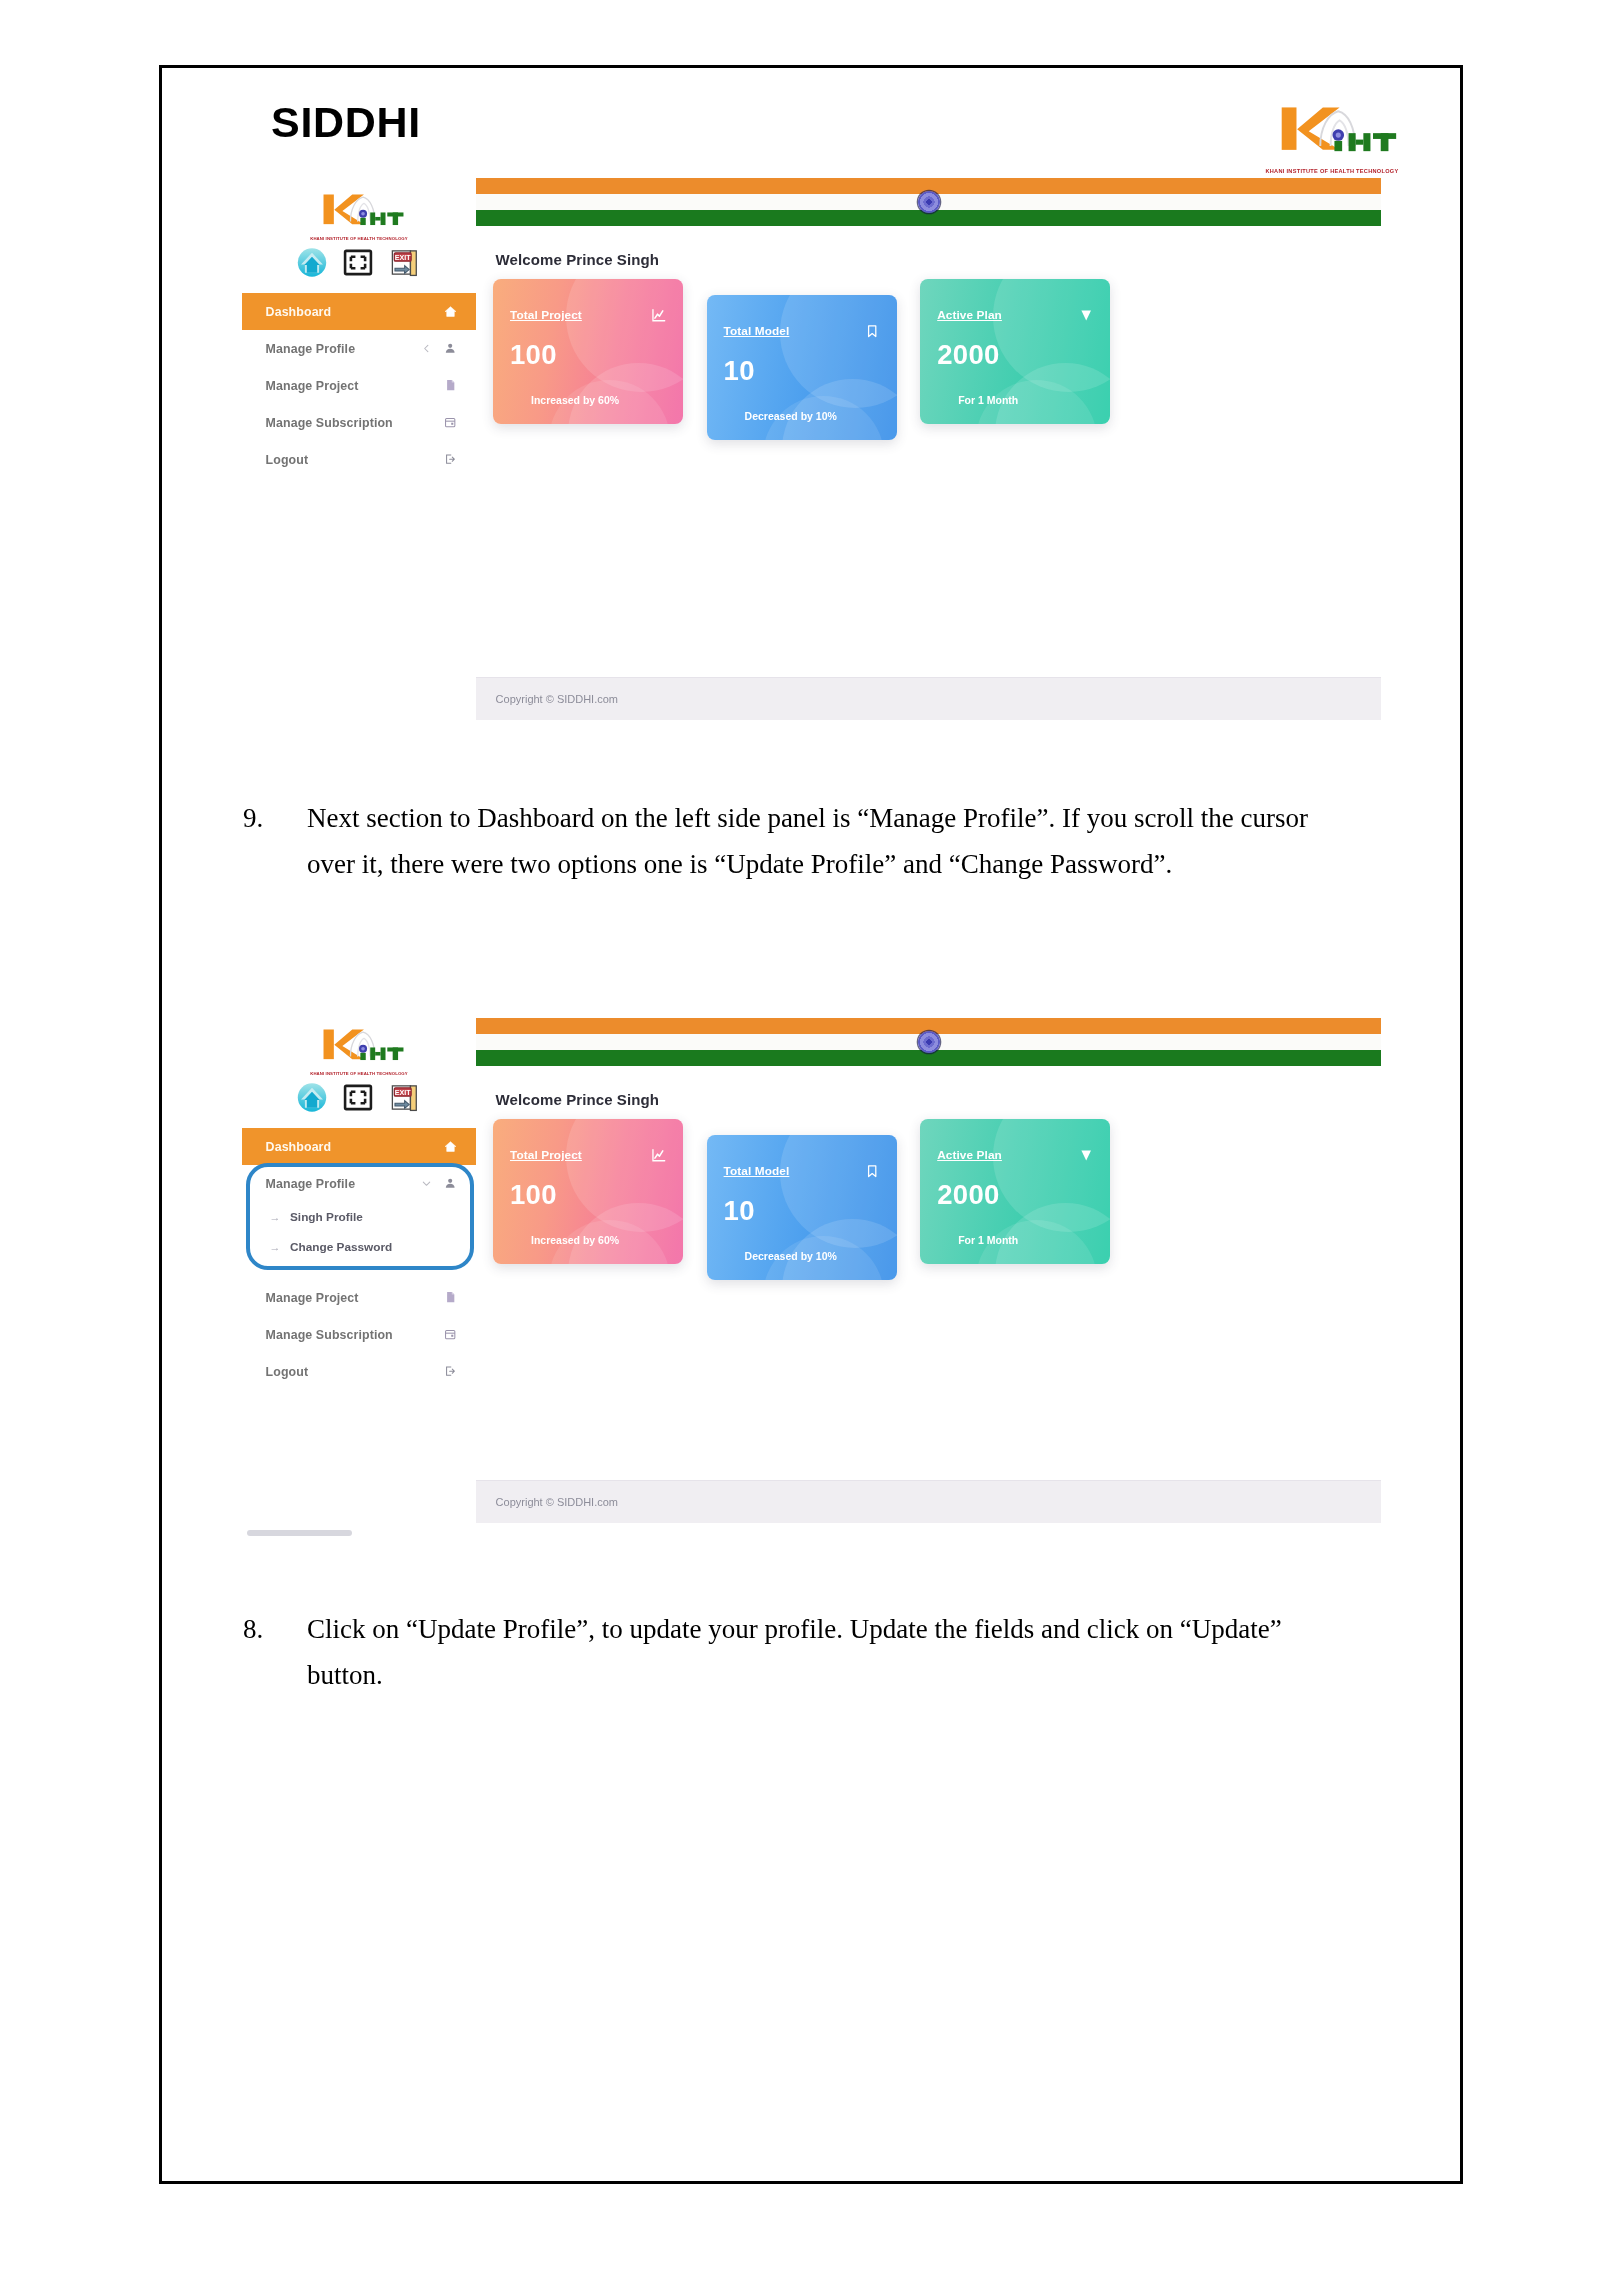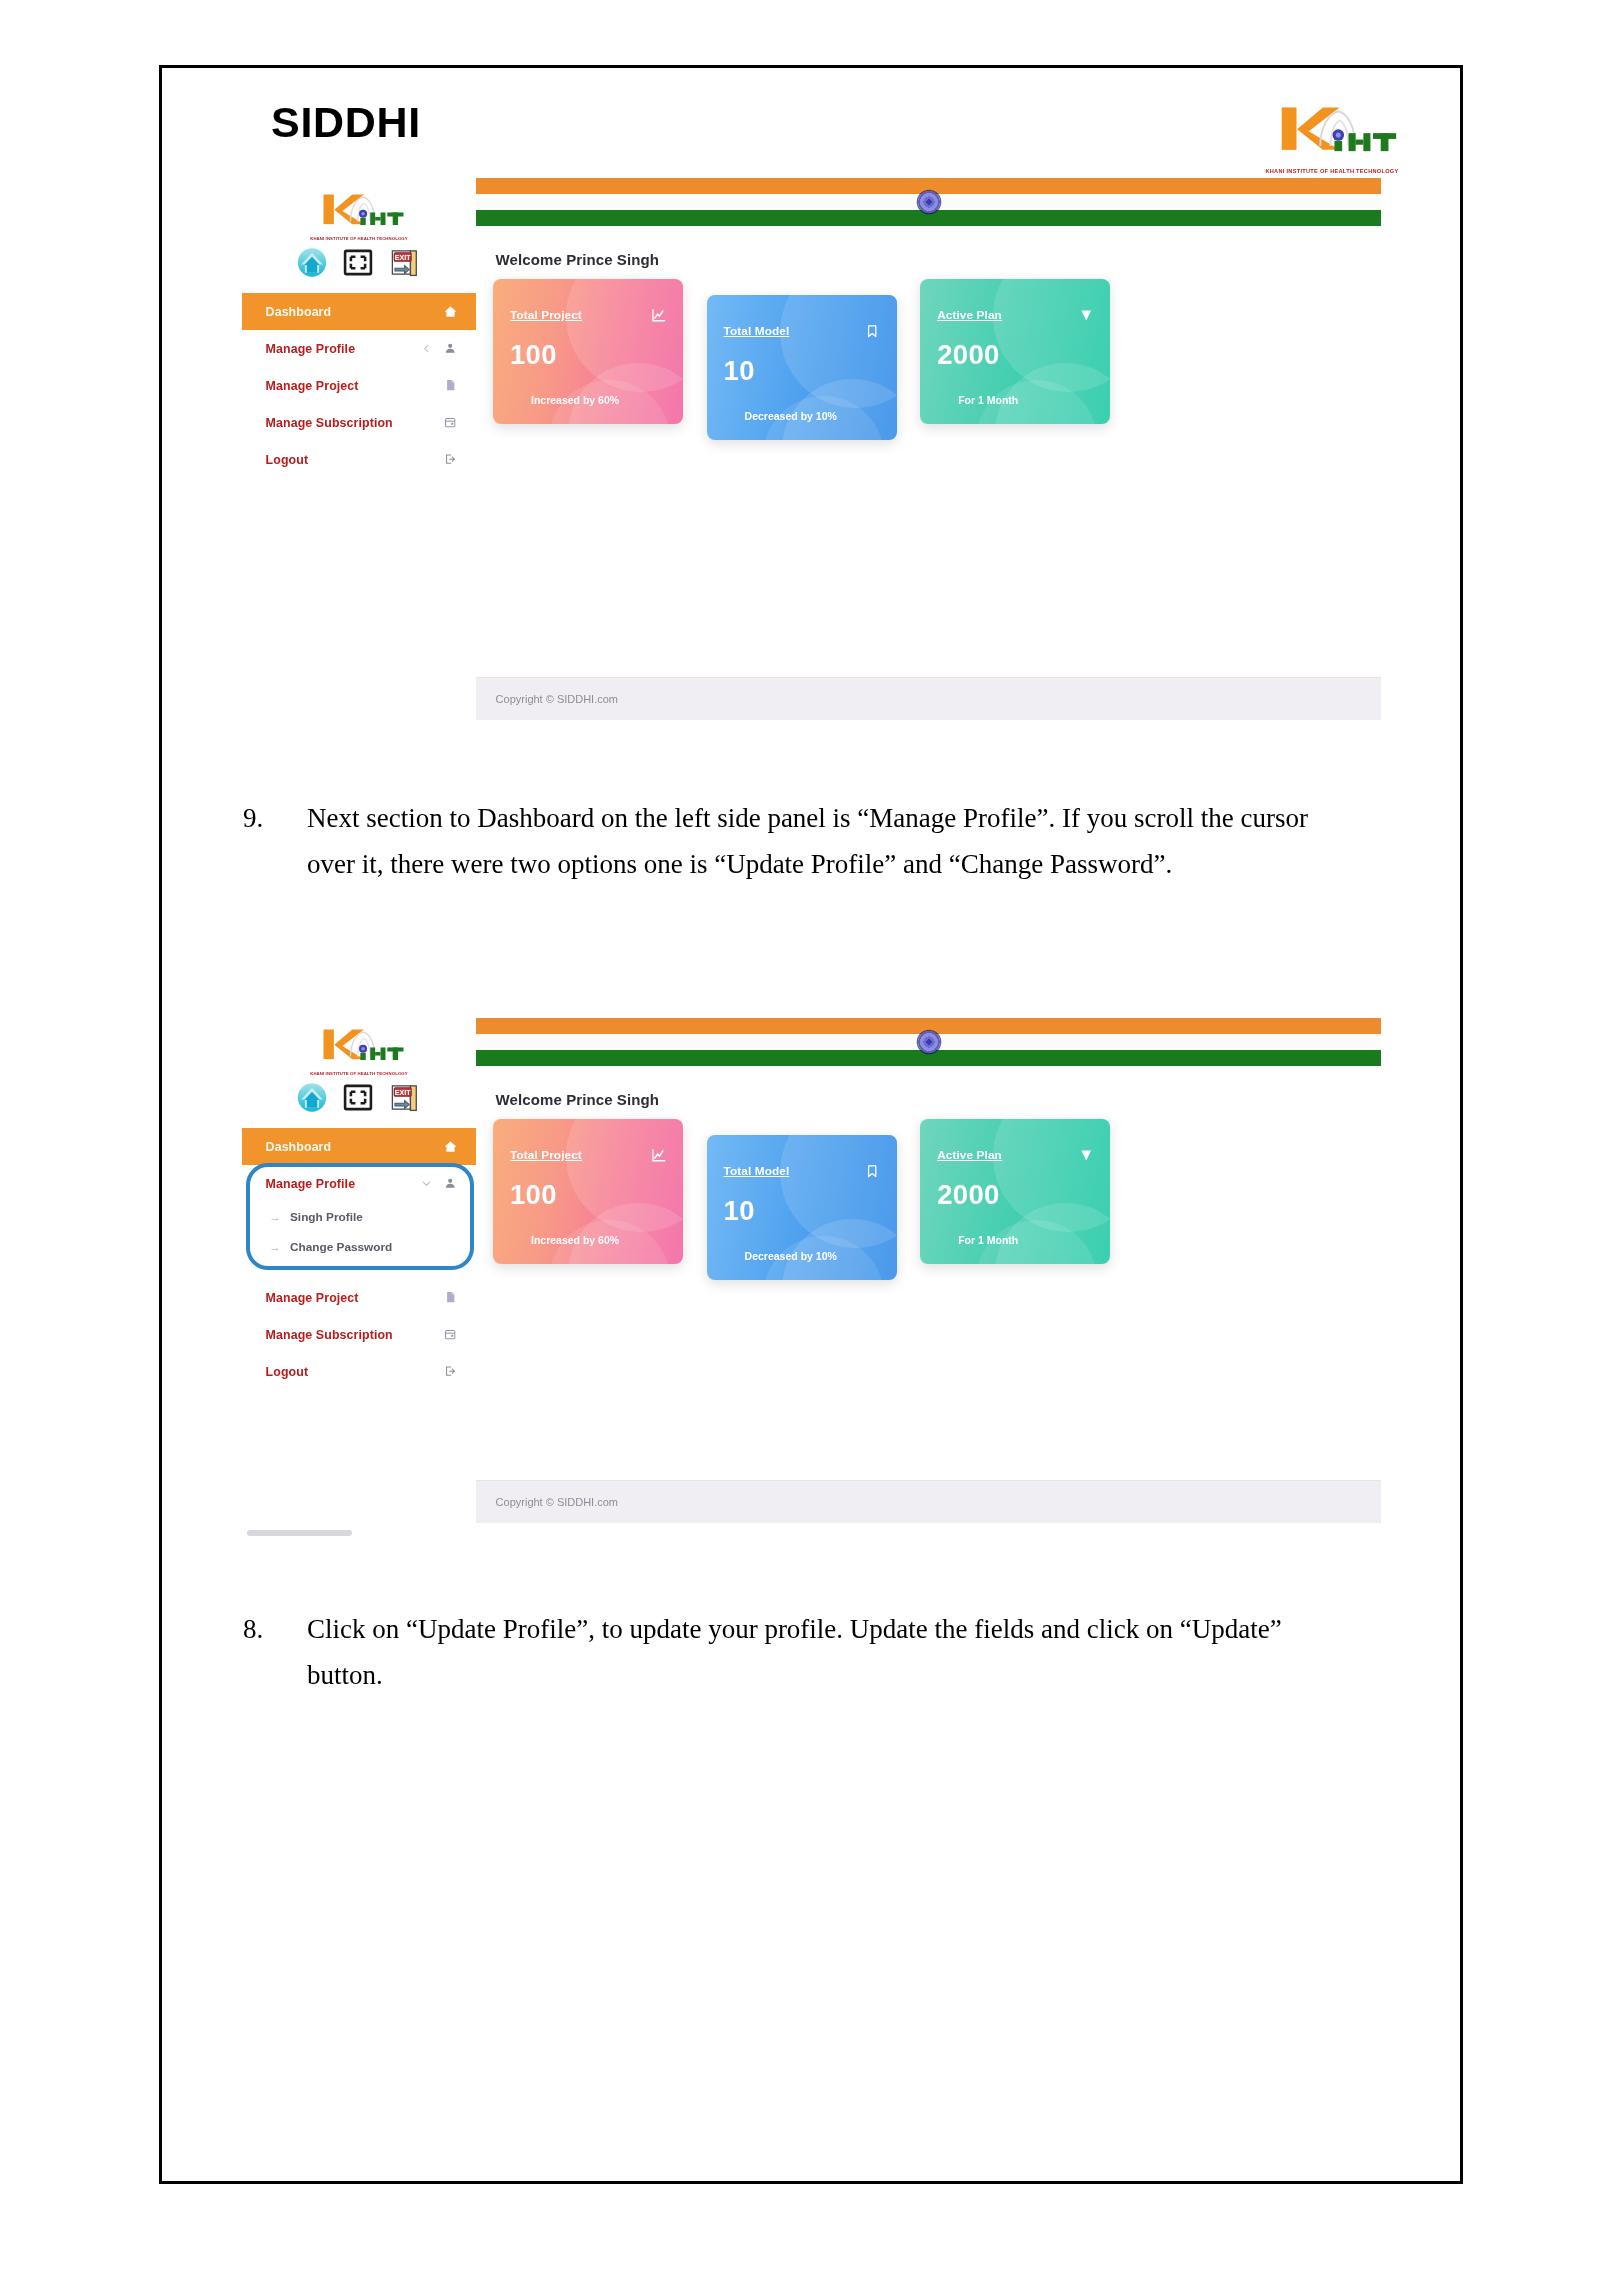--- a/index.html
+++ b/index.html
@@ -118,21 +118,21 @@
   .sb-menu { position: absolute; left: 0; right: 0; }
   .sb-item {
     position: relative;
     display: flex;
     align-items: center;
     height: 37px;
     padding: 0 17px 0 23.6px;
     box-sizing: border-box;
     font-family: "Liberation Sans", sans-serif;
     font-size: 12.4px;
-    color: #b91c1c;
+    color: #737373;
     font-weight: 600;
     letter-spacing: 0.1px;
   }
   .sb-item .lbl { flex: 0 0 auto; }
   .sb-item .sp { flex: 1 1 auto; }
   .sb-item .chev { margin-right: 10.5px; opacity: .55; display:flex; }
   .sb-item .rt { width: 17px; height: 17px; display: flex; align-items: center; justify-content: center; }
   .sb-item.active {
     background: #f0942b;
     color: #fff9ef;

